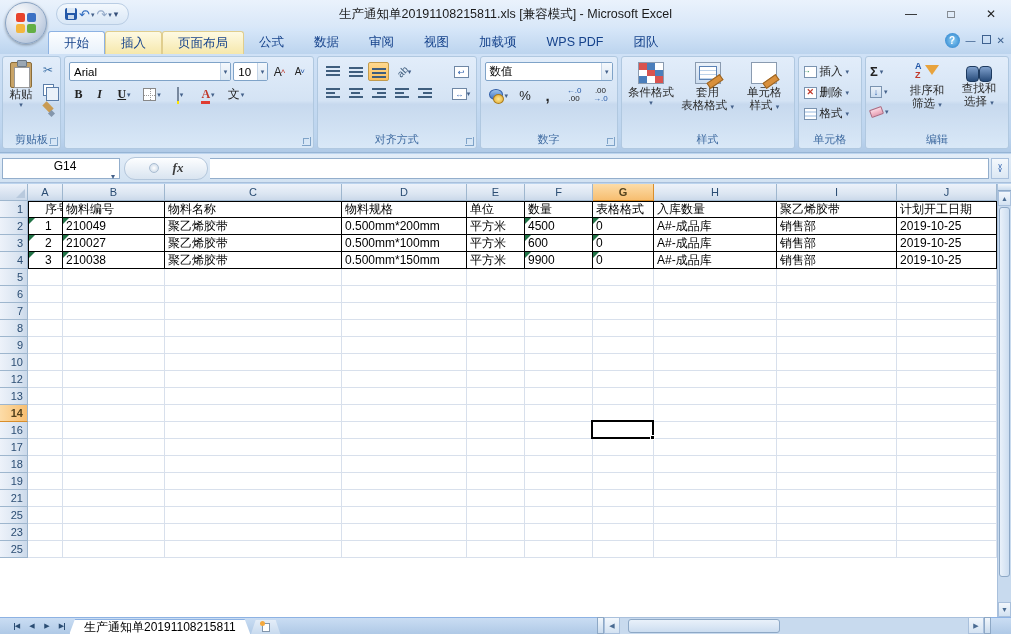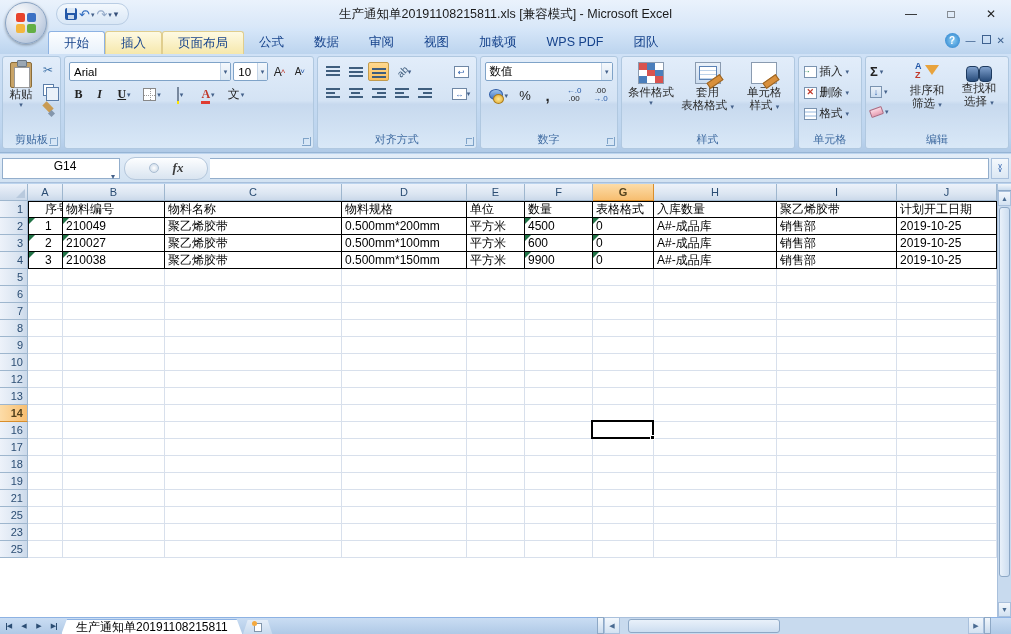--- a/index.html
+++ b/index.html
@@ -202,21 +202,21 @@
   #vscroll { position:absolute; left:997px; top:184px; width:14px; height:433px; background:#C8DAEE; border-left:1px solid #A9C0DC; }
   #v-split { height:7px; background:linear-gradient(#F2F7FC,#C9DBEE); border-bottom:1px solid #8DA8C6; cursor:row-resize; }
   .scroll-btn { height:15px; display:flex; align-items:center; justify-content:center; font-size:7px; color:#4A6B92;
     background:linear-gradient(#F2F7FC,#D3E2F2); border:1px solid #A9C0DC; cursor:pointer; }
   #v-thumb { position:absolute; left:1px; right:1px; top:23px; height:370px; border-radius:3px;
     background:linear-gradient(90deg,#E9F1FA,#CCDDF0); border:1px solid #8DA8C6; cursor:grab; }
   #v-down { position:absolute; bottom:0; left:0; right:0; }
 
   
   #bottombar { position:absolute; left:0; top:617px; width:1011px; height:17px;
-    background:linear-gradient(#CADDF3,#AFC9E6); border-top:1px solid #8DB2E3; display:flex; align-items:stretch; }
+    background:linear-gradient(#CADDF3,#AFC9E6); border-top:1px solid #8DB2E3; display:flex; align-items:stretch;padding-left:8px; }
   #sheetnav { display:flex; align-items:center; padding-left:2px; gap:1px; }
   .navbtn { width:14px; height:14px; display:flex; align-items:center; justify-content:center;
     font-size:7px; color:#2B4D73; cursor:pointer; }
   .navbtn .bar { width:1px; height:7px; background:#2B4D73; }
   #sheettab-active { display:flex; align-items:center; background:#fff; border:1px solid #8DB2E3; border-bottom:none;
     clip-path:polygon(6px 0, calc(100% - 6px) 0, 100% 100%, 0 100%); padding:0 14px; font-size:12px; color:#000; height:16px; margin-top:1px; cursor:pointer; }
   #sheettab-new { width:30px; height:15px; margin-top:2px; background:linear-gradient(#E4EDF8,#C6D9EE);
     clip-path:polygon(5px 0, calc(100% - 5px) 0, 100% 100%, 0 100%); display:flex; align-items:center; justify-content:center; cursor:pointer; }
   #newsheet-icon { width:8px; height:9px; background:#fff; border:1px solid #8296AC; position:relative; }
   #newsheet-icon::before { content:""; position:absolute; left:-3px; top:-3px; width:5px; height:5px; background:#F4A93F; border-radius:50%; }

